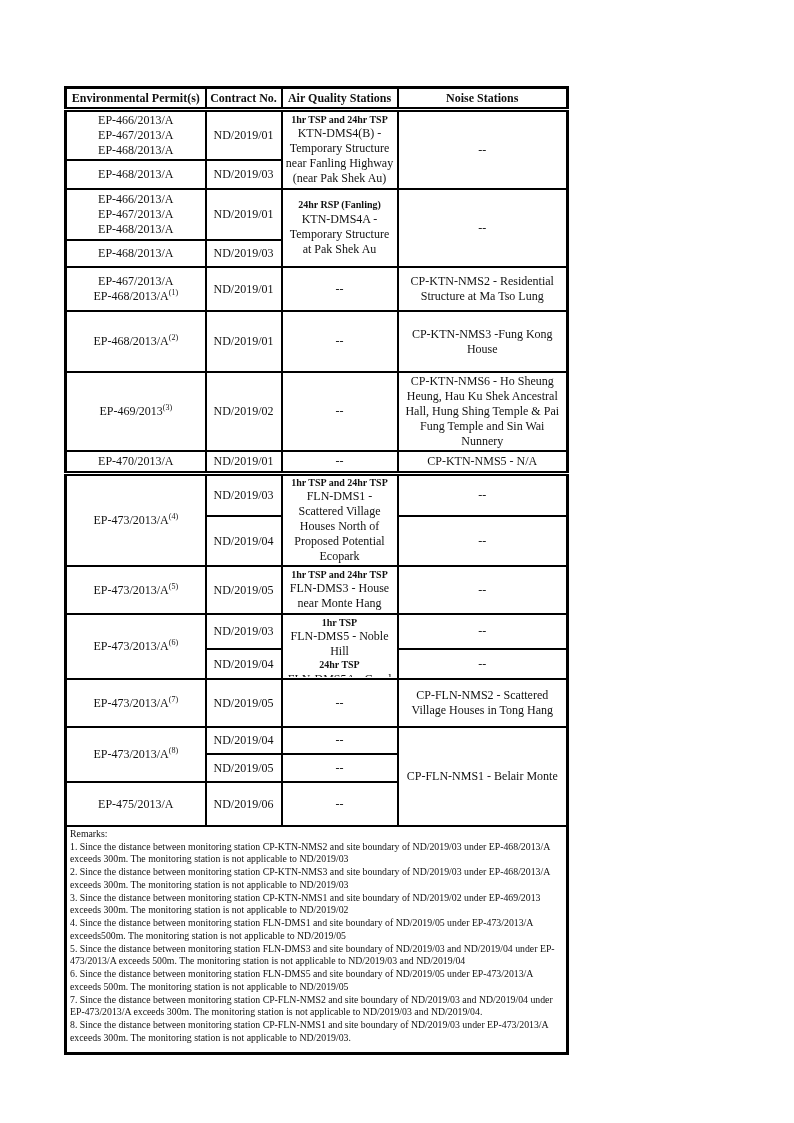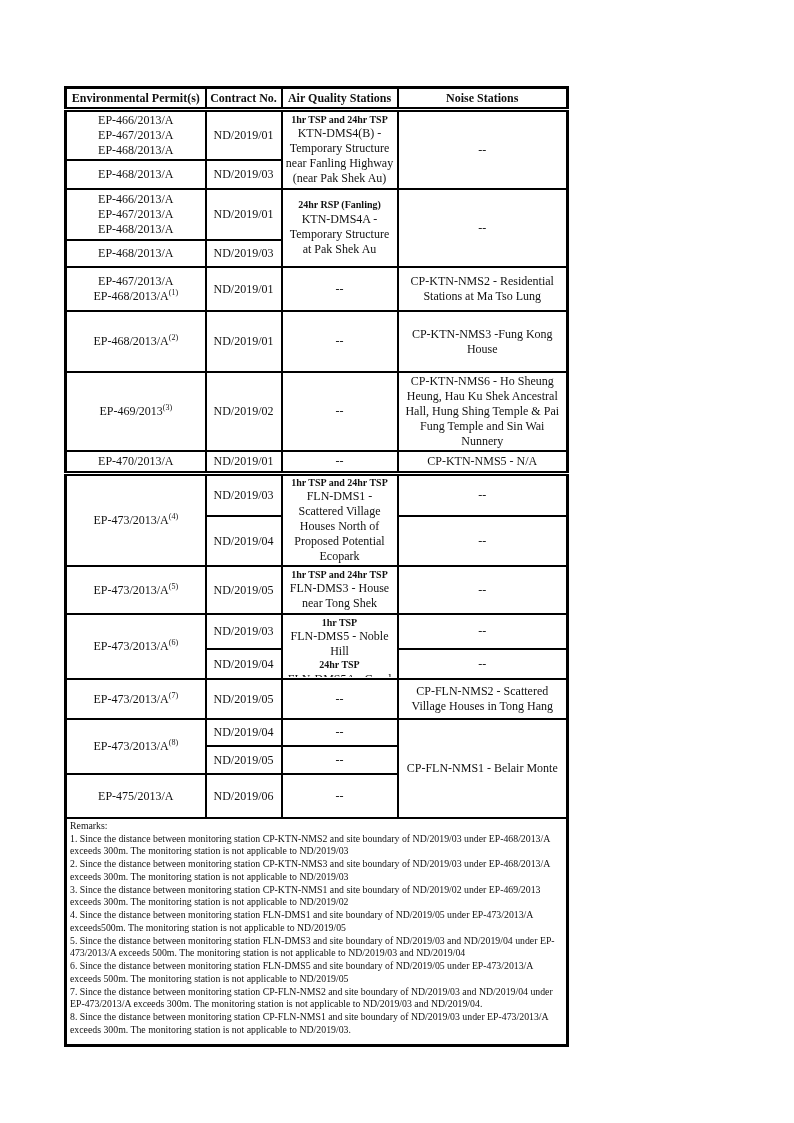--- a/index.html
+++ b/index.html
@@ -73,21 +73,21 @@
         <td>ND/2019/03</td>
       </tr>
 
       <tr style="height:44px;">
         <td>
           <span>EP-467/2013/A</span><br>
           <span>EP-468/2013/A</span><sup>(1)</sup>
         </td>
         <td>ND/2019/01</td>
         <td>--</td>
-        <td>CP-KTN-NMS2 - Residential Stations at Ma Tso Lung</td>
+        <td>CP-KTN-NMS2 - Residential Structure at Ma Tso Lung</td>
       </tr>
 
       <tr style="height:61px;">
         <td>
           <span>EP-468/2013/A</span><sup>(2)</sup>
         </td>
         <td>ND/2019/01</td>
         <td>--</td>
         <td>CP-KTN-NMS3 -Fung Kong House</td>
       </tr>
@@ -124,21 +124,21 @@
         <td>--</td>
       </tr>
 
       <tr style="height:48px;">
         <td>
           <span>EP-473/2013/A</span><sup>(5)</sup>
         </td>
         <td>ND/2019/05</td>
         <td>
           <div class="air-title">1hr TSP and 24hr TSP</div>
-          <div>FLN-DMS3 - House near Tong Shek</div>
+          <div>FLN-DMS3 - House near Monte Hang</div>
         </td>
         <td>--</td>
       </tr>
 
       <tr style="height:35px;">
         <td rowspan="2">
           <span>EP-473/2013/A</span><sup>(6)</sup>
         </td>
         <td>ND/2019/03</td>
         <td rowspan="2">
@@ -149,21 +149,21 @@
             <div>FLN-DMS5A - Good View New Village</div>
           </div>
         </td>
         <td>--</td>
       </tr>
       <tr style="height:30px;">
         <td>ND/2019/04</td>
         <td>--</td>
       </tr>
 
-      <tr style="height:40px;">
+      <tr style="height:48px;">
         <td>
           <span>EP-473/2013/A</span><sup>(7)</sup>
         </td>
         <td>ND/2019/05</td>
         <td>--</td>
         <td>CP-FLN-NMS2 - Scattered Village Houses in Tong Hang</td>
       </tr>
 
       <tr style="height:27px;">
         <td rowspan="2">

